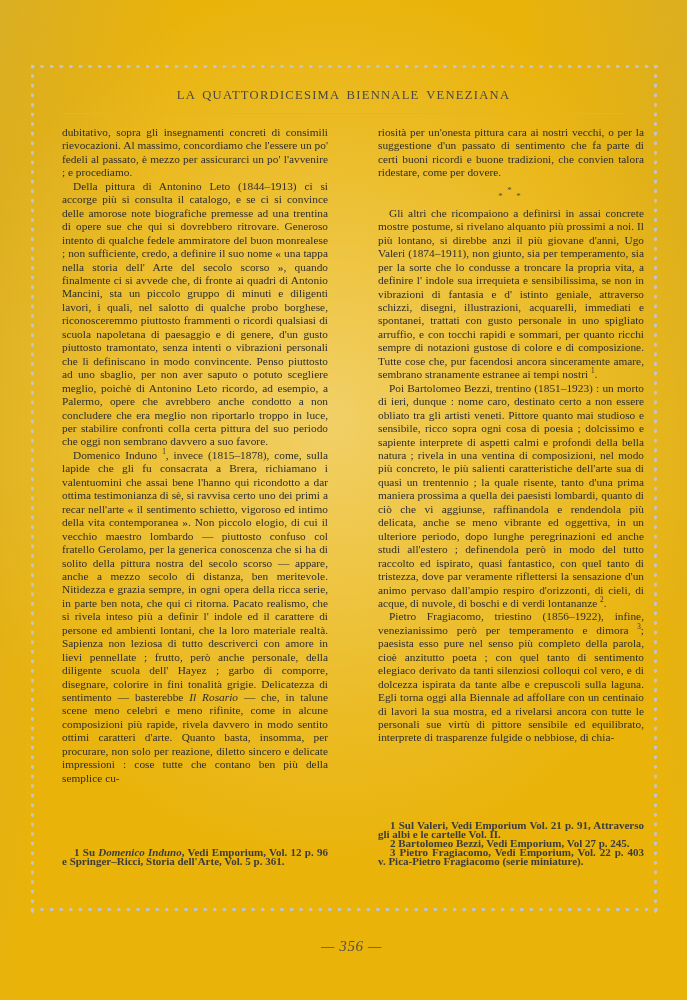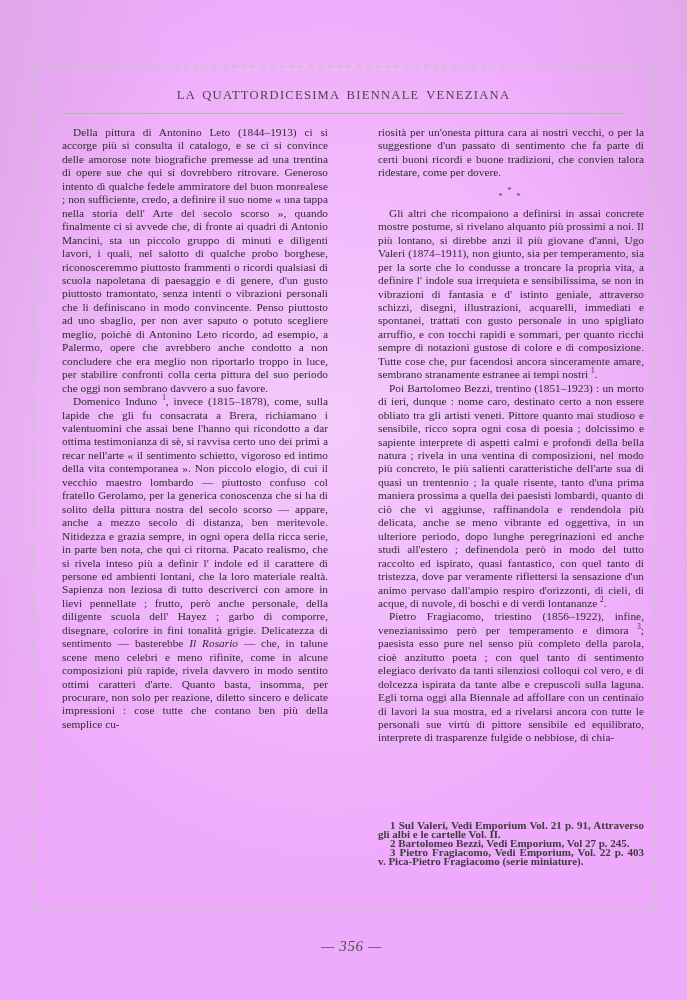--- a/index.html
+++ b/index.html
@@ -11,21 +11,21 @@
     width: 687px;
     height: 1000px;
     overflow: hidden;
     font-family: "Liberation Serif", "DejaVu Serif", serif;
     color: #2a2a2a;
   }
   .page {
     position: relative;
     width: 687px;
     height: 1000px;
-    background: #f0abfc;
+    background: #eab308;
     box-sizing: border-box;
   }
   
   .paper-tone {
     position: absolute;
     inset: 0;
     background:
       radial-gradient(ellipse 70% 55% at 48% 42%, rgba(255,255,255,0.38) 0%, rgba(255,255,255,0.10) 55%, rgba(255,255,255,0) 80%),
       linear-gradient(100deg, rgba(150,150,148,0.18) 0%, rgba(255,255,255,0) 22%),
       linear-gradient(260deg, rgba(150,150,148,0.16) 0%, rgba(255,255,255,0) 20%);
@@ -200,25 +200,27 @@
     <div class="frame-edge frame-right"></div>
   </div>
 
   <div class="running-head">LA QUATTORDICESIMA BIENNALE VENEZIANA</div>
   <div class="head-rule"></div>
 
   <div class="columns">
     <div class="col-rule"></div>
 
     <div class="col col-left">
+      <p class="body noindent">dubitativo, sopra gli insegnamenti concreti di consimili rievocazioni. Al massimo, concordiamo che l'essere un po' fedeli al passato, è mezzo per assicurarci un po' l'avvenire ; e procediamo.</p>
       <p class="body">Della pittura di Antonino Leto (1844–1913) ci si accorge più si consulta il catalogo, e se ci si convince delle amorose note biografiche premesse ad una trentina di opere sue che qui si dovrebbero ritrovare. Generoso intento di qualche fedele ammiratore del buon monrealese ; non sufficiente, credo, a definire il suo nome « una tappa nella storia dell' Arte del secolo scorso », quando finalmente ci si avvede che, di fronte ai quadri di Antonio Mancini, sta un piccolo gruppo di minuti e diligenti lavori, i quali, nel salotto di qualche probo borghese, riconosceremmo piuttosto frammenti o ricordi qualsiasi di scuola napoletana di paesaggio e di genere, d'un gusto piuttosto tramontato, senza intenti o vibrazioni personali che li definiscano in modo convincente. Penso piuttosto ad uno sbaglio, per non aver saputo o potuto scegliere meglio, poichè di Antonino Leto ricordo, ad esempio, a Palermo, opere che avrebbero anche condotto a non concludere che era meglio non riportarlo troppo in luce, per stabilire confronti colla certa pittura del suo periodo che oggi non sembrano davvero a suo favore.</p>
       <p class="body"><span>Domenico Induno </span><sup>1</sup><span>, invece (1815–1878), come, sulla lapide che gli fu consacrata a Brera, richiamano i valentuomini che assai bene l'hanno qui ricondotto a dar ottima testimonianza di sè, si ravvisa certo uno dei primi a recar nell'arte « il sentimento schietto, vigoroso ed intimo della vita contemporanea ». Non piccolo elogio, di cui il vecchio maestro lombardo — piuttosto confuso col fratello Gerolamo, per la generica conoscenza che si ha di solito della pittura nostra del secolo scorso — appare, anche a mezzo secolo di distanza, ben meritevole. Nitidezza e grazia sempre, in ogni opera della ricca serie, in parte ben nota, che qui ci ritorna. Pacato realismo, che si rivela inteso più a definir l' indole ed il carattere di persone ed ambienti lontani, che la loro materiale realtà. Sapienza non leziosa di tutto descriverci con amore in lievi pennellate ; frutto, però anche personale, della diligente scuola dell' Hayez ; garbo di comporre, disegnare, colorire in fini tonalità grigie. Delicatezza di sentimento — basterebbe </span><i>Il Rosario</i><span> — che, in talune scene meno celebri e meno rifinite, come in alcune composizioni più rapide, rivela davvero in modo sentito ottimi caratteri d'arte. Quanto basta, insomma, per procurare, non solo per reazione, diletto sincero e delicate impressioni : cose tutte che contano ben più della semplice cu-</span></p>
 
       <div class="footnotes">
         <div class="fn-rule"></div>
+        <p class="fn"><span>1</span><span>&nbsp;</span><span>Su </span><i>Domenico Induno</i><span>, Vedi Emporium, Vol. 12 p. 96 e Springer–Ricci, Storia dell'Arte, Vol. 5 p. 361.</span></p>
       </div>
     </div>
 
     <div class="col col-right">
       <p class="body noindent">riosità per un'onesta pittura cara ai nostri vecchi, o per la suggestione d'un passato di sentimento che fa parte di certi buoni ricordi e buone tradizioni, che convien talora ridestare, come per dovere.</p>
 
       <div class="asterism">
         <span class="top">*</span>
         <span class="bot">*&nbsp;&nbsp;*</span>
       </div>

